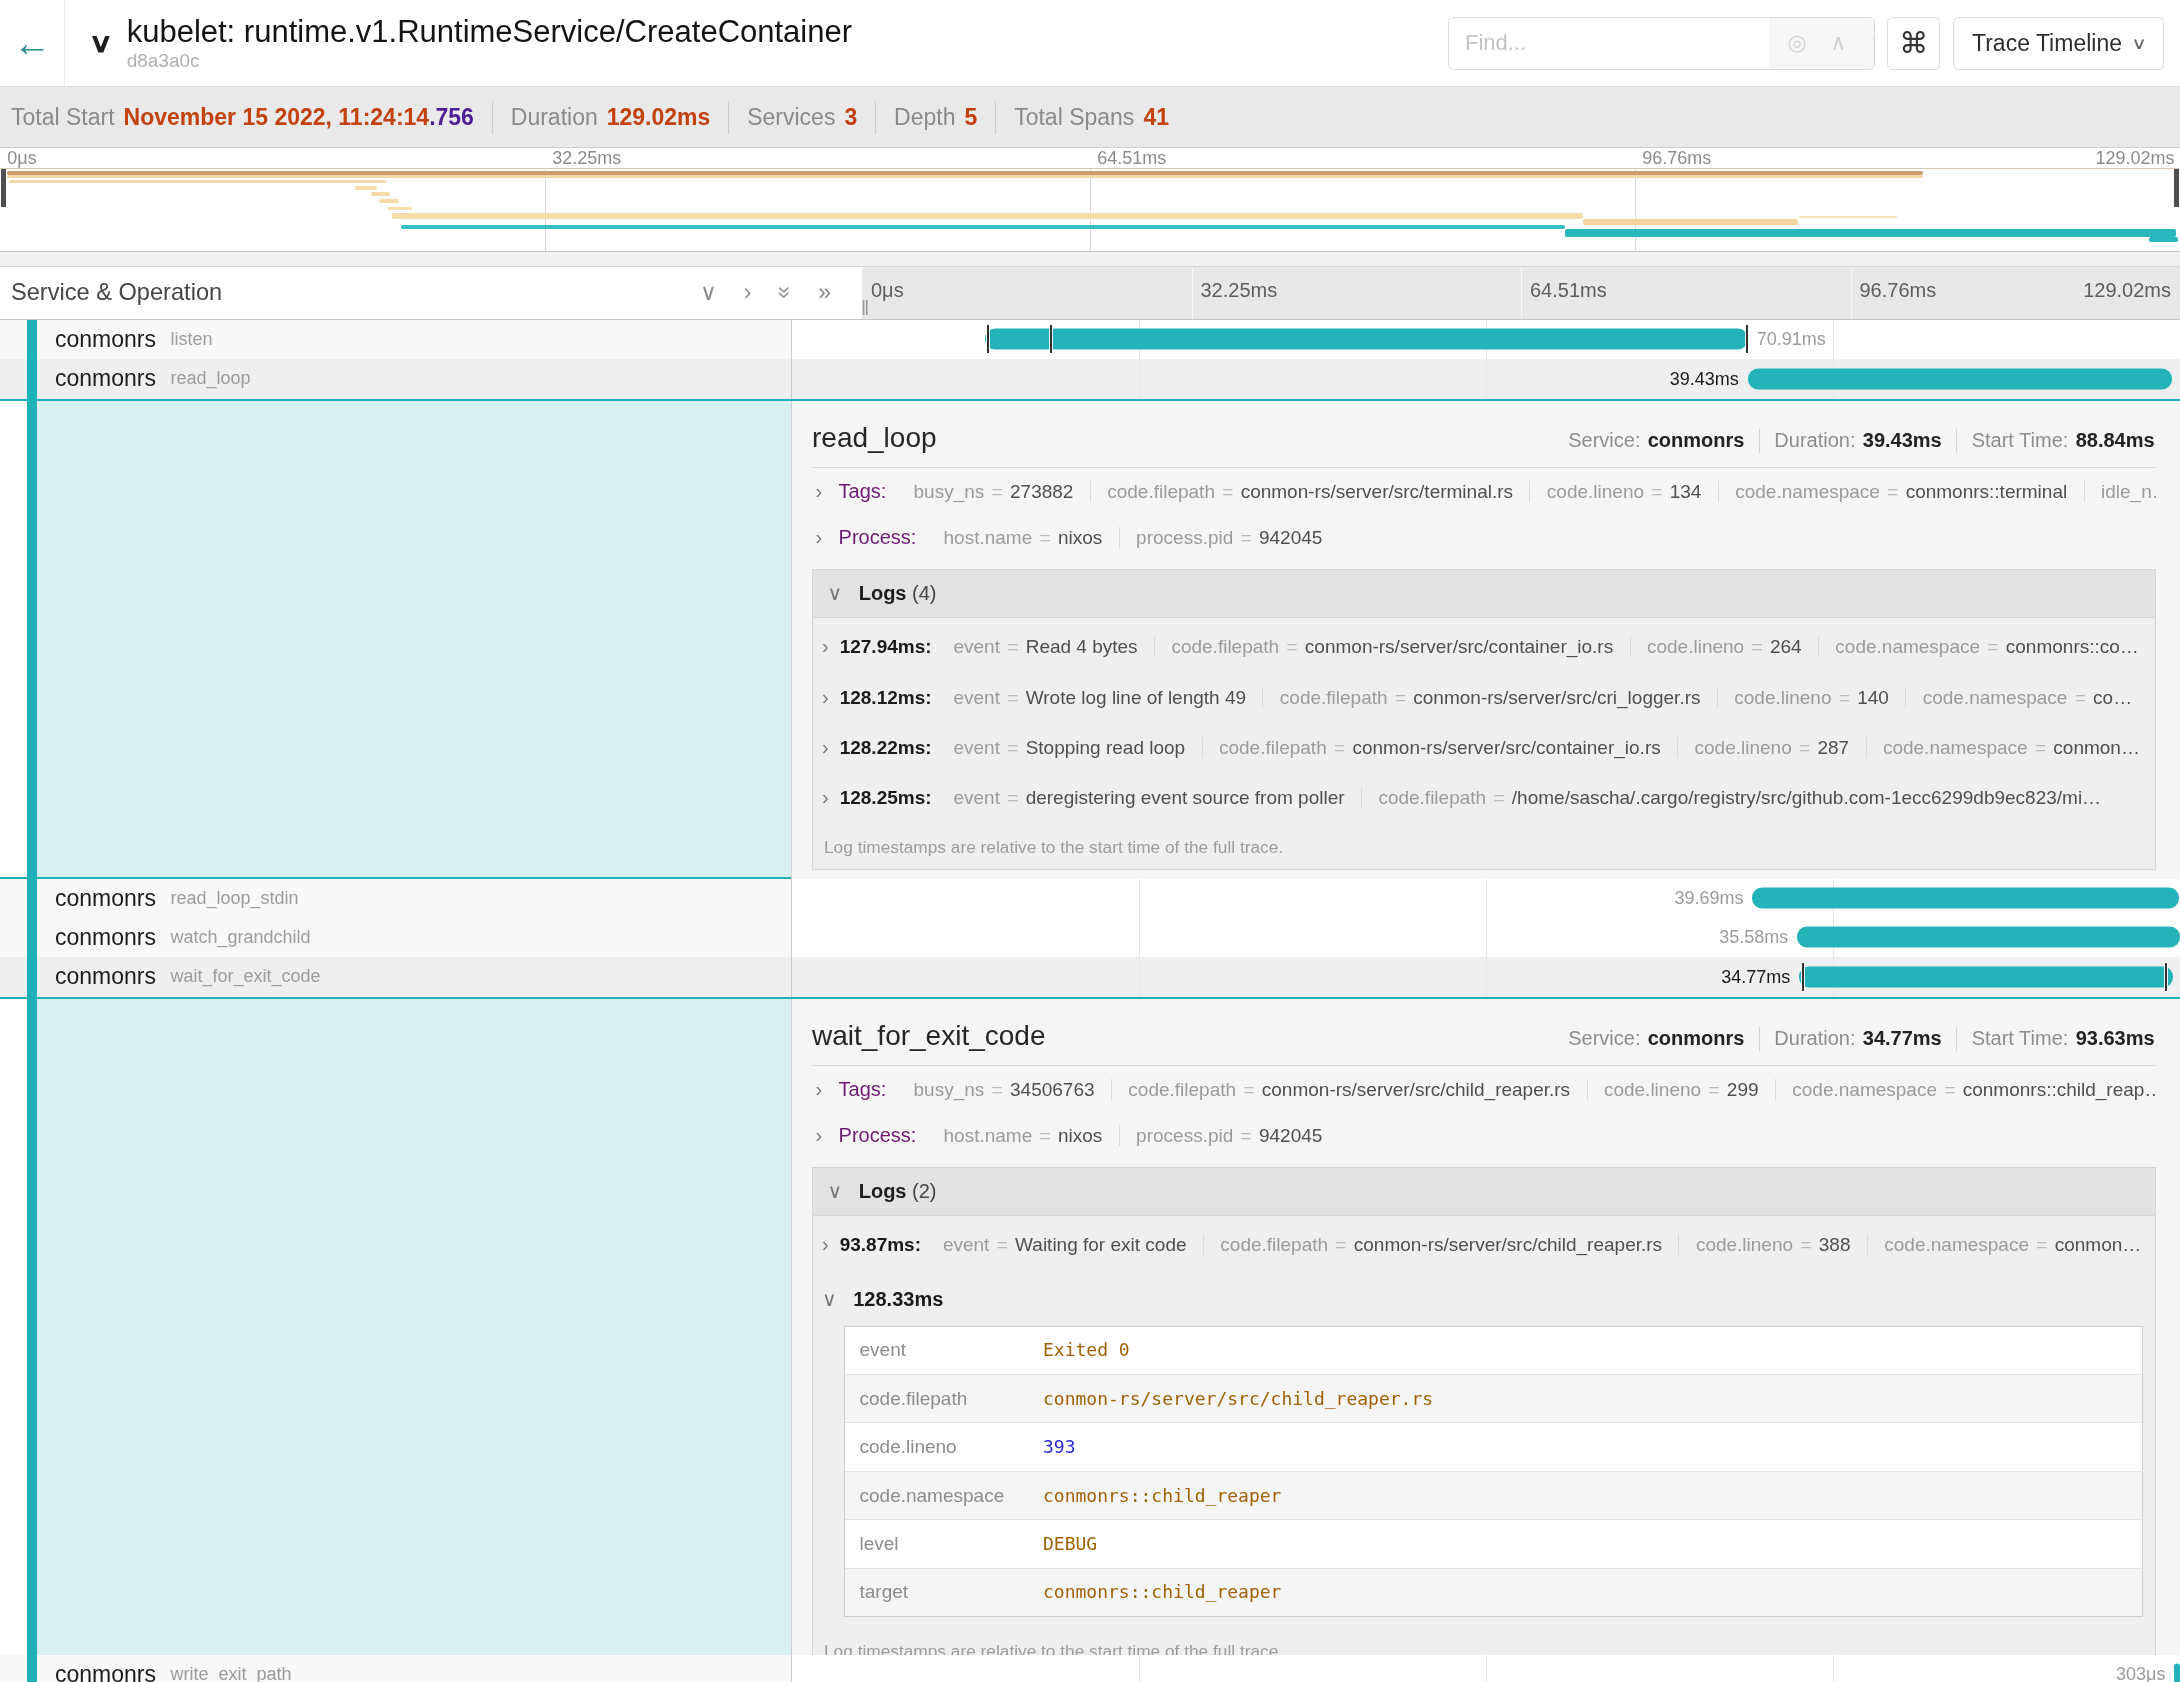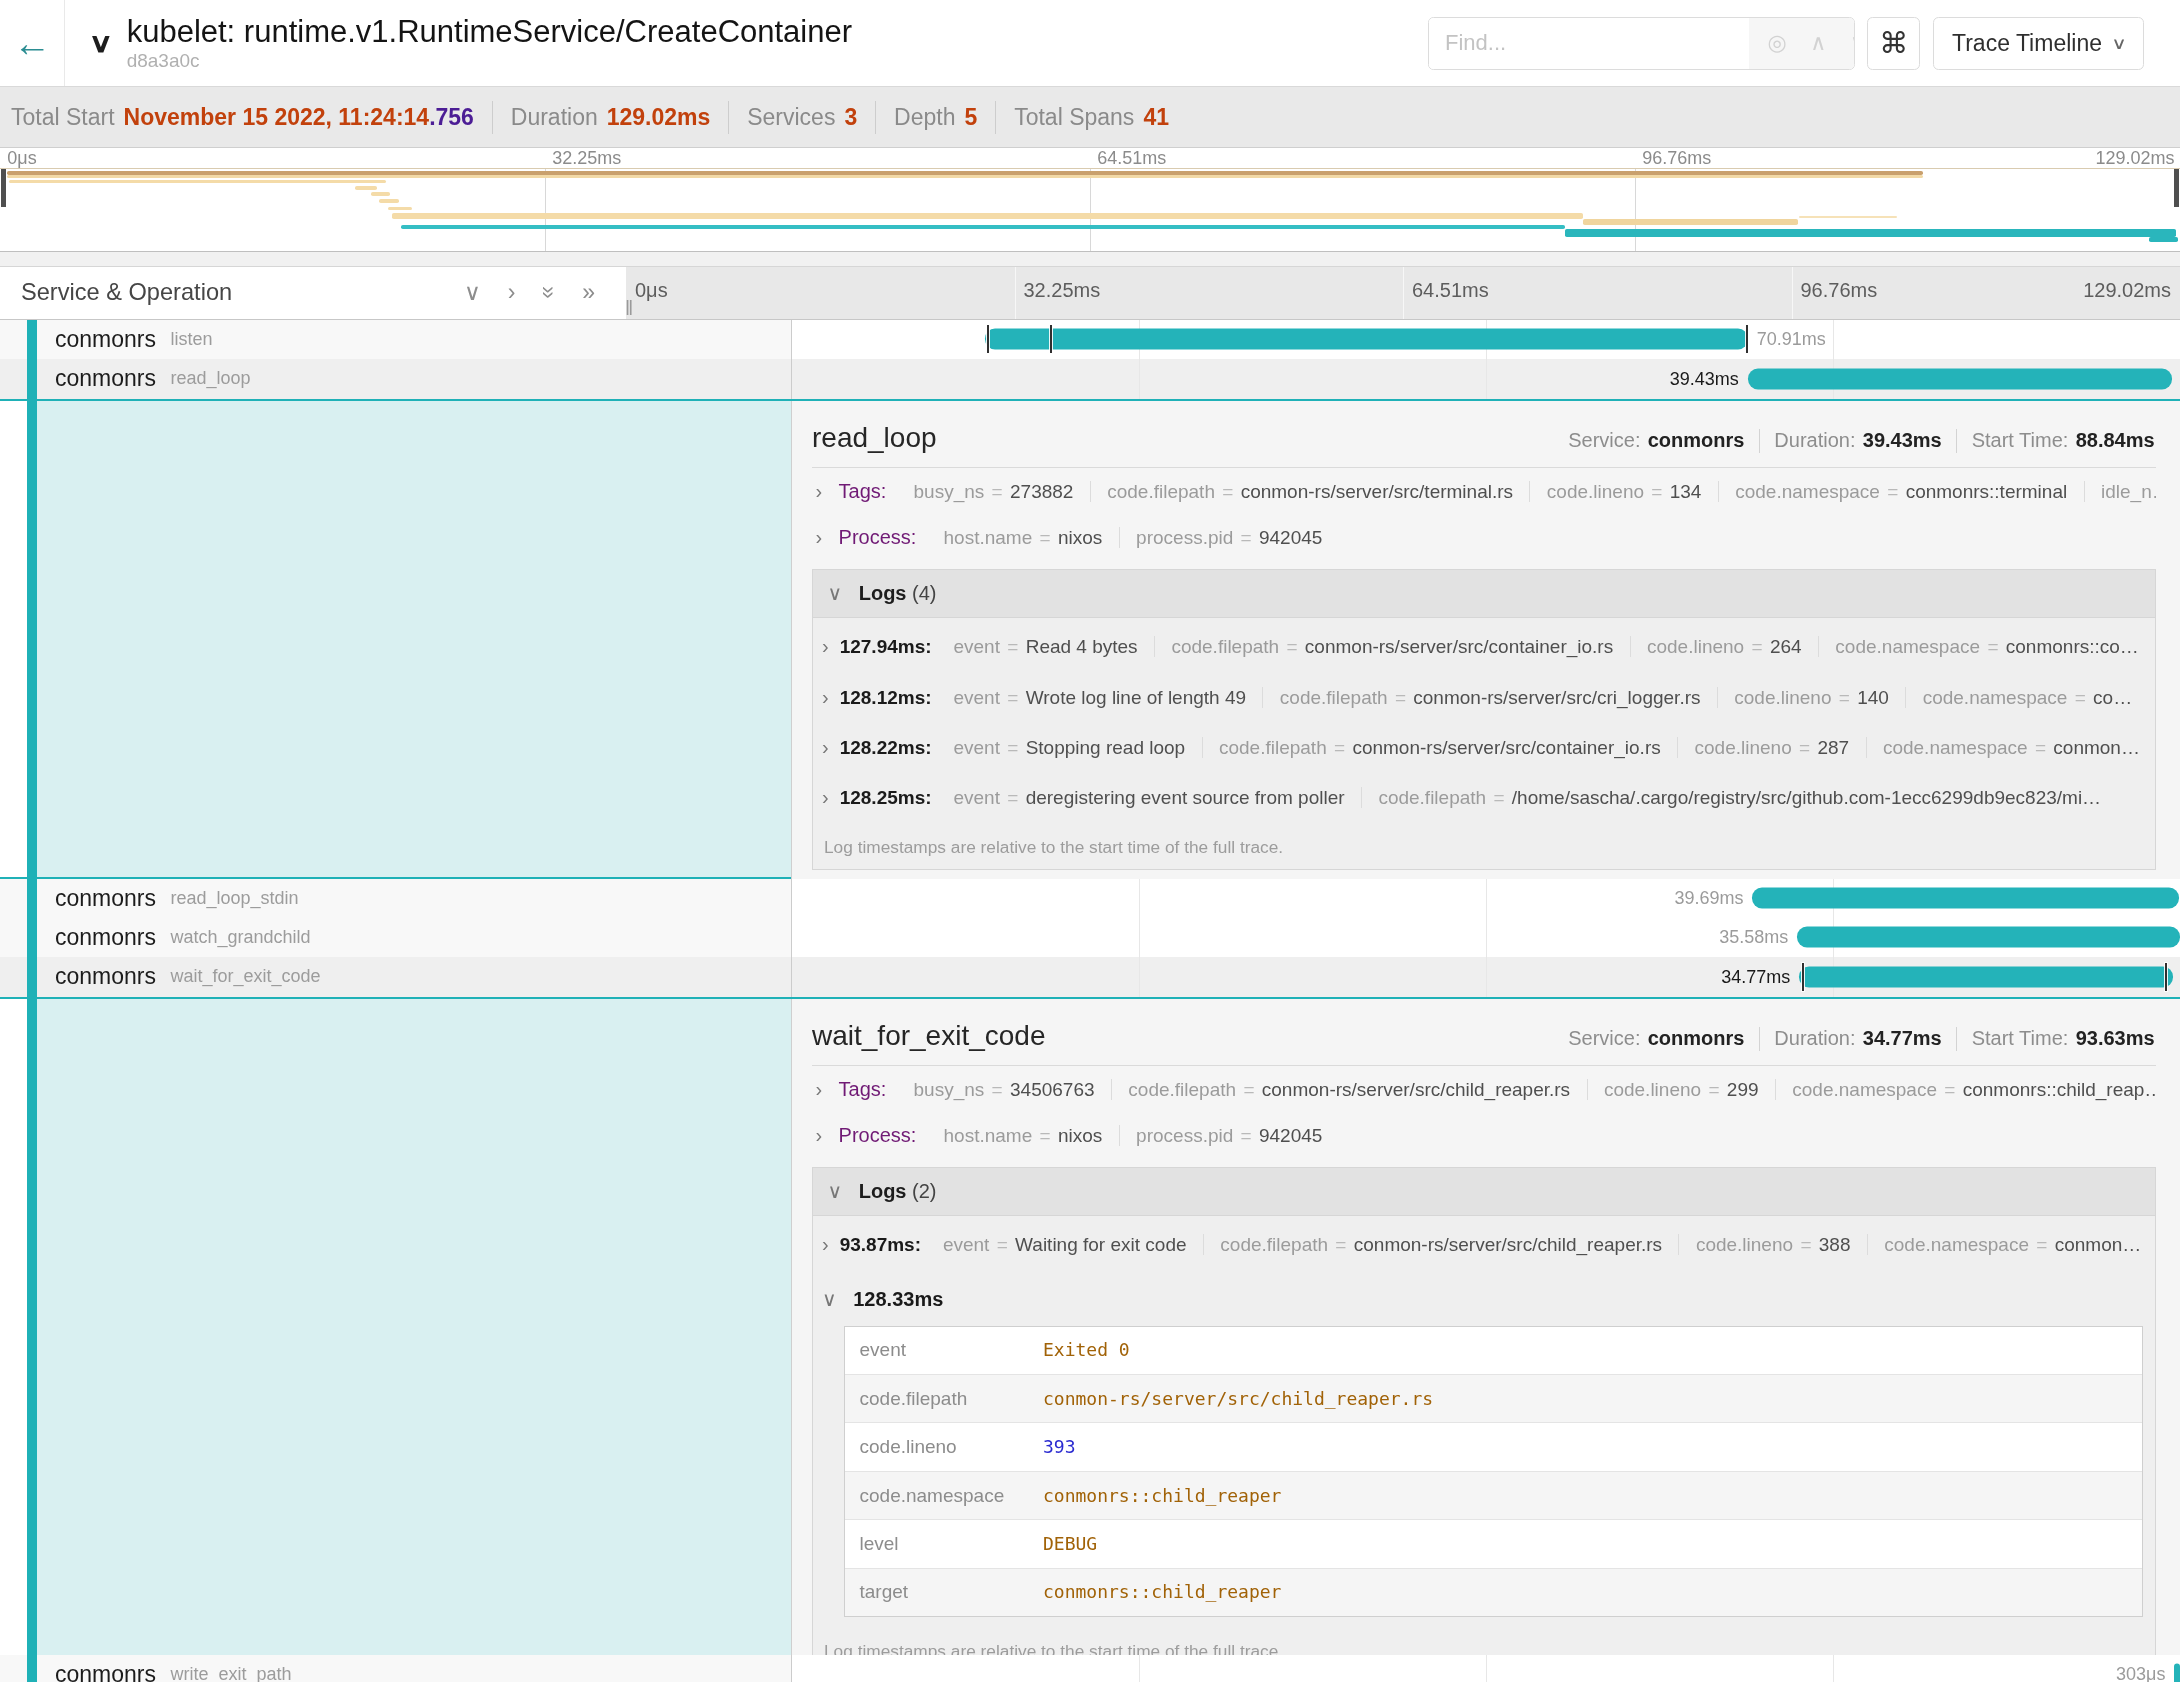--- a/index.html
+++ b/index.html
@@ -8,21 +8,21 @@
   .app { width:2180px; height:1683px; overflow:hidden; position:relative; background:#fff; }
 
   
   .topbar { height:86px; display:flex; align-items:center; background:#fff; }
   .back-btn { width:65px; height:86px; display:flex; align-items:center; justify-content:center;
     font-size:38px; color:#2b8d92; border-right:0.9px solid #e9e9e9; cursor:pointer; }
   .collapse-toggle { margin-left:25.5px; font-size:27px; color:#1d1d1d; font-weight:700; transform:scaleX(1.25); cursor:pointer; }
   .title-block { margin-left:16.4px; line-height:1.12; }
   .trace-title { font-size:31px; font-weight:400; color:#141414; }
   .trace-id { font-size:19px; color:#b0b0b0; }
-  .topbar-right { margin-left:auto; margin-right:36px; display:flex; align-items:center; gap:12.7px; }
+  .topbar-right { margin-left:auto; margin-right:16px; display:flex; align-items:center; gap:12.7px; }
   .find-box { width:427px; height:53px; border:0.9px solid #dcdcdc; border-radius:5.5px; display:flex; overflow:hidden; background:#fff; }
   .find-box input { flex:1; border:none; outline:none; padding:0 16.4px; font-size:22px; color:#444;
     font-family:"Liberation Sans", sans-serif; }
   .find-box input::placeholder { color:#c3c3c3; }
   .find-icons { display:flex; align-items:center; gap:23.6px; padding:0 18px; background:#f6f6f6; color:#d2d2d2; font-size:22px; }
   .find-icons span { cursor:pointer; }
   .kbd-btn { width:53px; height:53px; border:0.9px solid #dcdcdc; border-radius:5.5px; display:flex;
     align-items:center; justify-content:center; font-size:29px; color:#333; background:#fff; cursor:pointer; }
   .view-btn { height:53px; border:0.9px solid #dcdcdc; border-radius:5.5px; display:flex; align-items:center;
     gap:11px; padding:0 18px; font-size:23px; color:#2f2f2f; background:#fff; cursor:pointer; }
@@ -44,21 +44,21 @@
   .mm-labels .t4 { right:5.5px; }
   .mm-canvas { height:84px; position:relative; background:#fff; border-top:0.9px solid #d9cbb0; border-bottom:0.9px solid #bfbfbf; cursor:crosshair; }
   .mm-canvas .vline { position:absolute; top:0; bottom:0; width:0.9px; background:#d8d8d8; }
   .mm-span { position:absolute; border-radius:1.8px; }
   .mm-handle { position:absolute; width:5.5px; height:38px; top:0; background:#4f4f4f; cursor:ew-resize; }
 
   .resizer { height:14.5px; background:#f1f1f1; border-bottom:0.9px solid #d6d6d6; }
 
   
   .grid-header { height:53px; display:flex; border-bottom:0.9px solid #c7c7c7; }
-  .gh-left { width:626px; background:#fff; display:flex; align-items:center; padding-left:21px; position:relative; }
+  .gh-left { width:862px; background:#fff; display:flex; align-items:center; padding-left:11px; position:relative; }
   .gh-title { font-size:23.6px; color:#464646; }
   .gh-icons { margin-left:auto; margin-right:31px; display:flex; gap:27px; color:#8d8d8d; font-size:23px; }
   .gh-icons span { cursor:pointer; }
   .rot90 { display:inline-block; transform:rotate(90deg); }
   .gh-grab { position:absolute; right:-7.3px; bottom:-1.8px; color:#9a9a9a; font-size:20px; cursor:col-resize; z-index:3; }
   .gh-right { flex:1; background:#e8e8e8; position:relative; font-size:20px; color:#5d5d5d; }
   .gh-right span { position:absolute; top:12.7px; white-space:nowrap; }
   .gh-right .t0 { left:9px; } .gh-right .t1 { left:calc(25% + 9px); }
   .gh-right .t2 { left:calc(50% + 9px); } .gh-right .t3 { left:calc(75% + 9px); }
   .gh-right .t4 { right:9px; }

